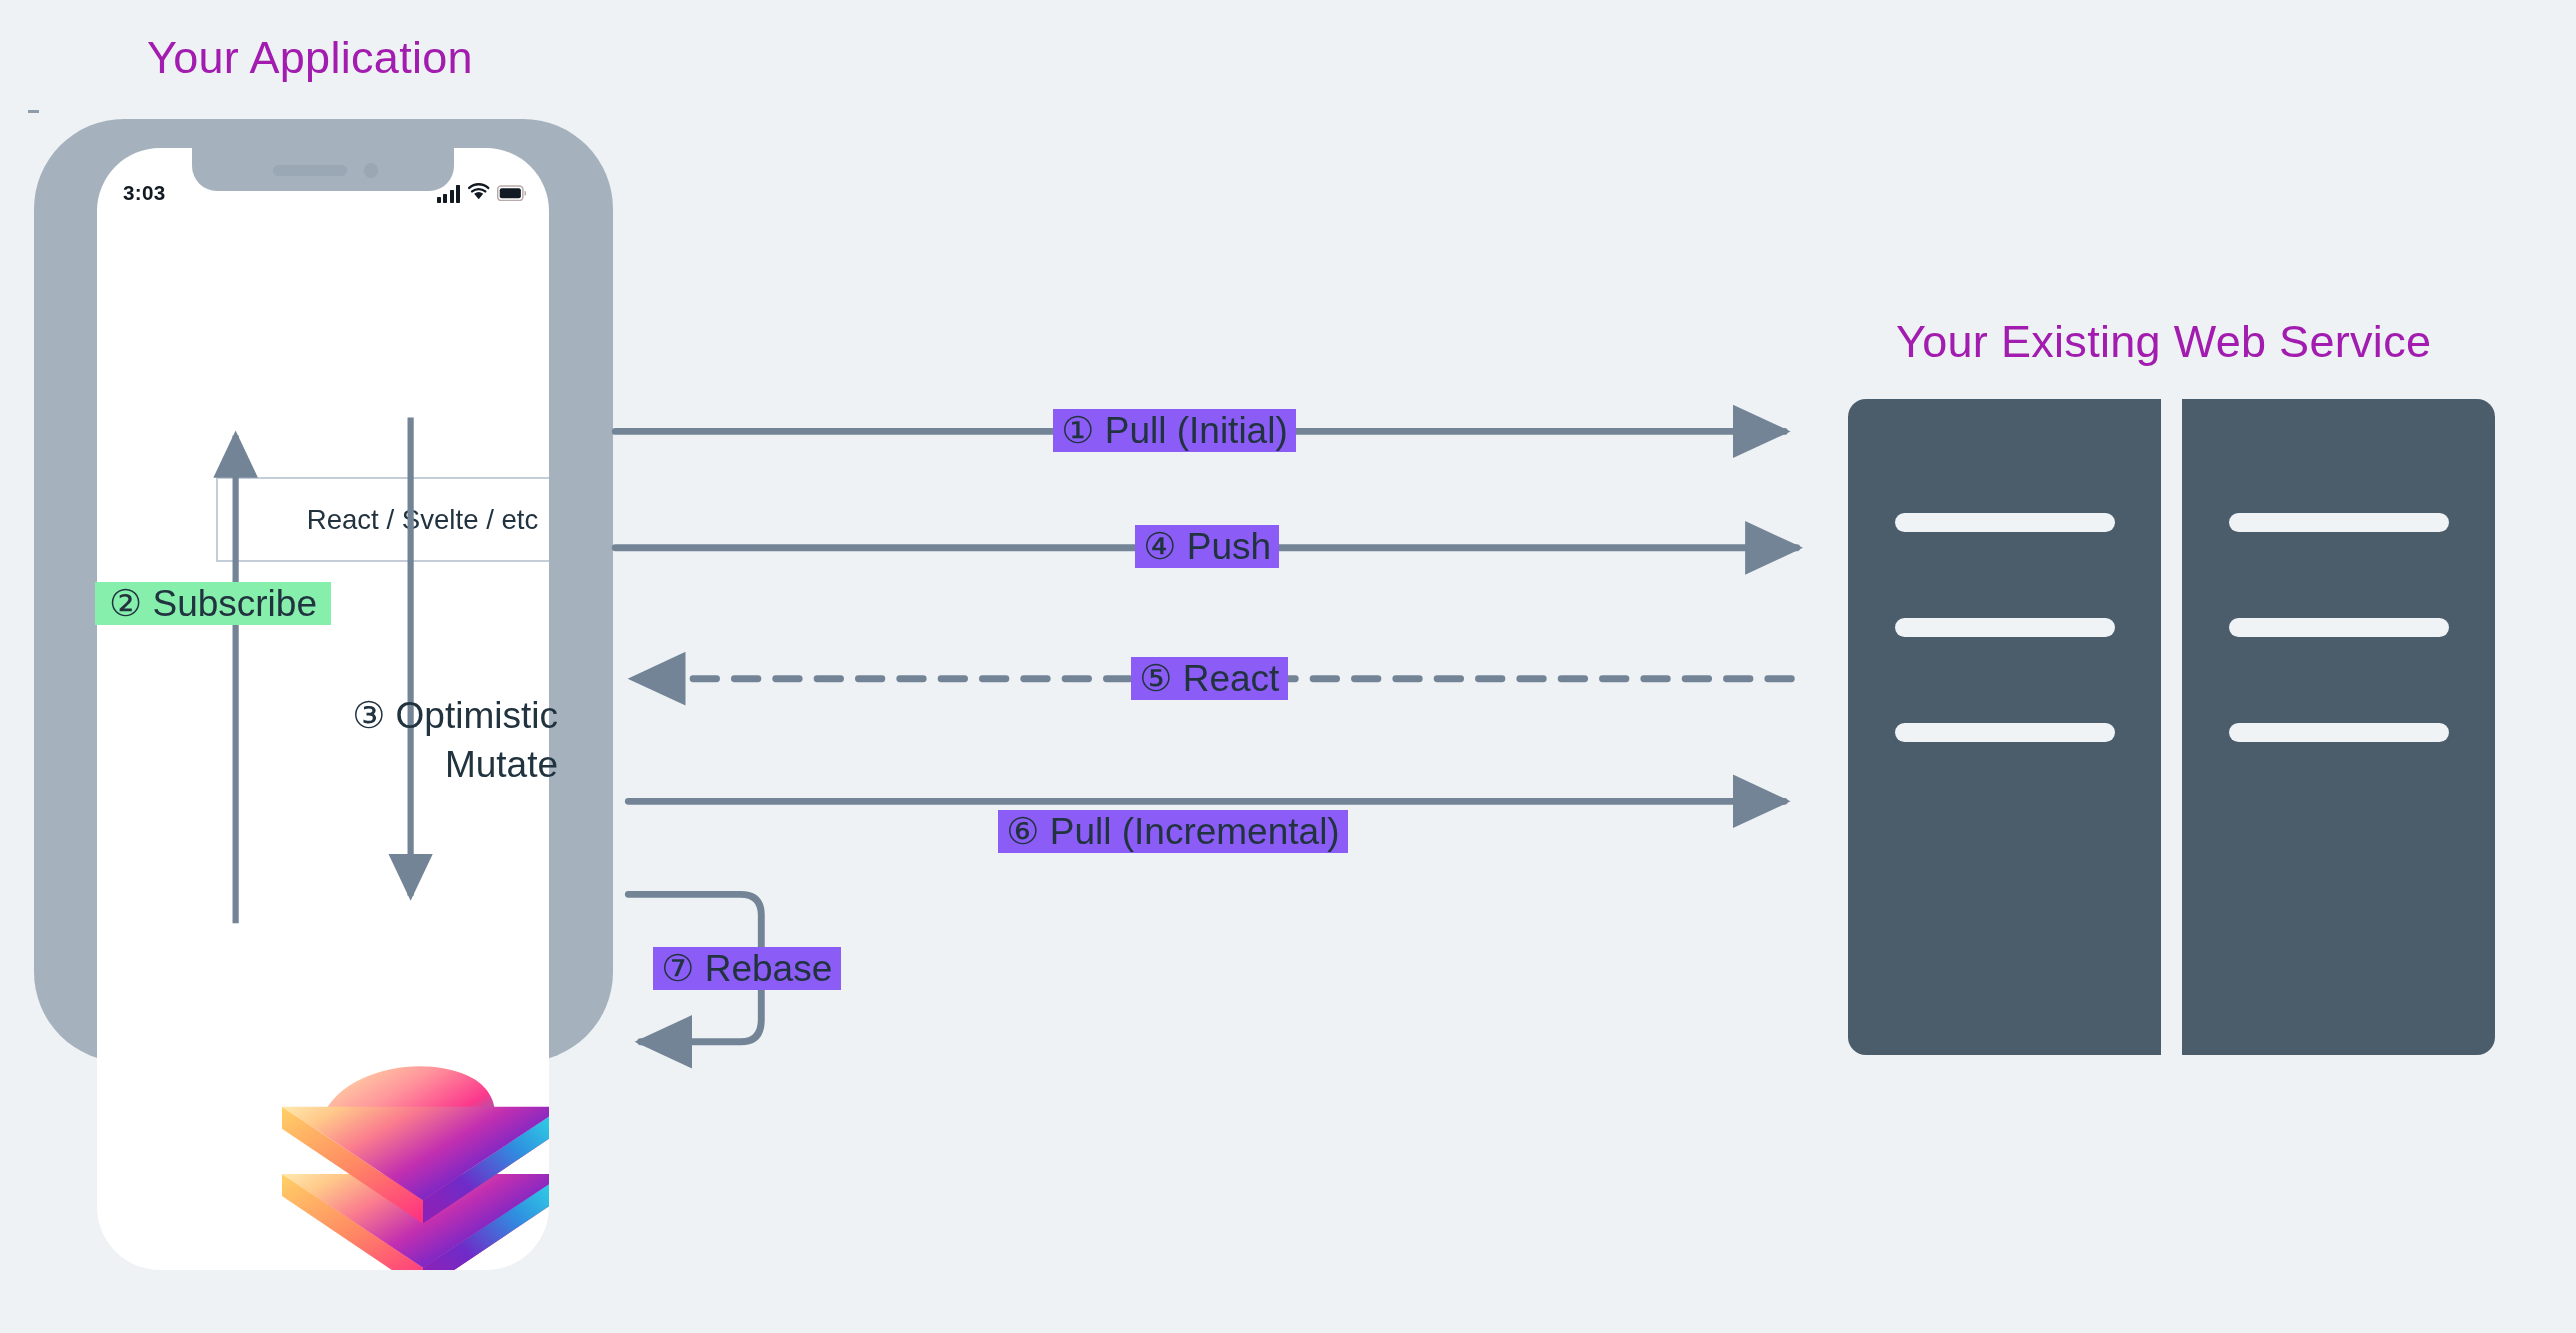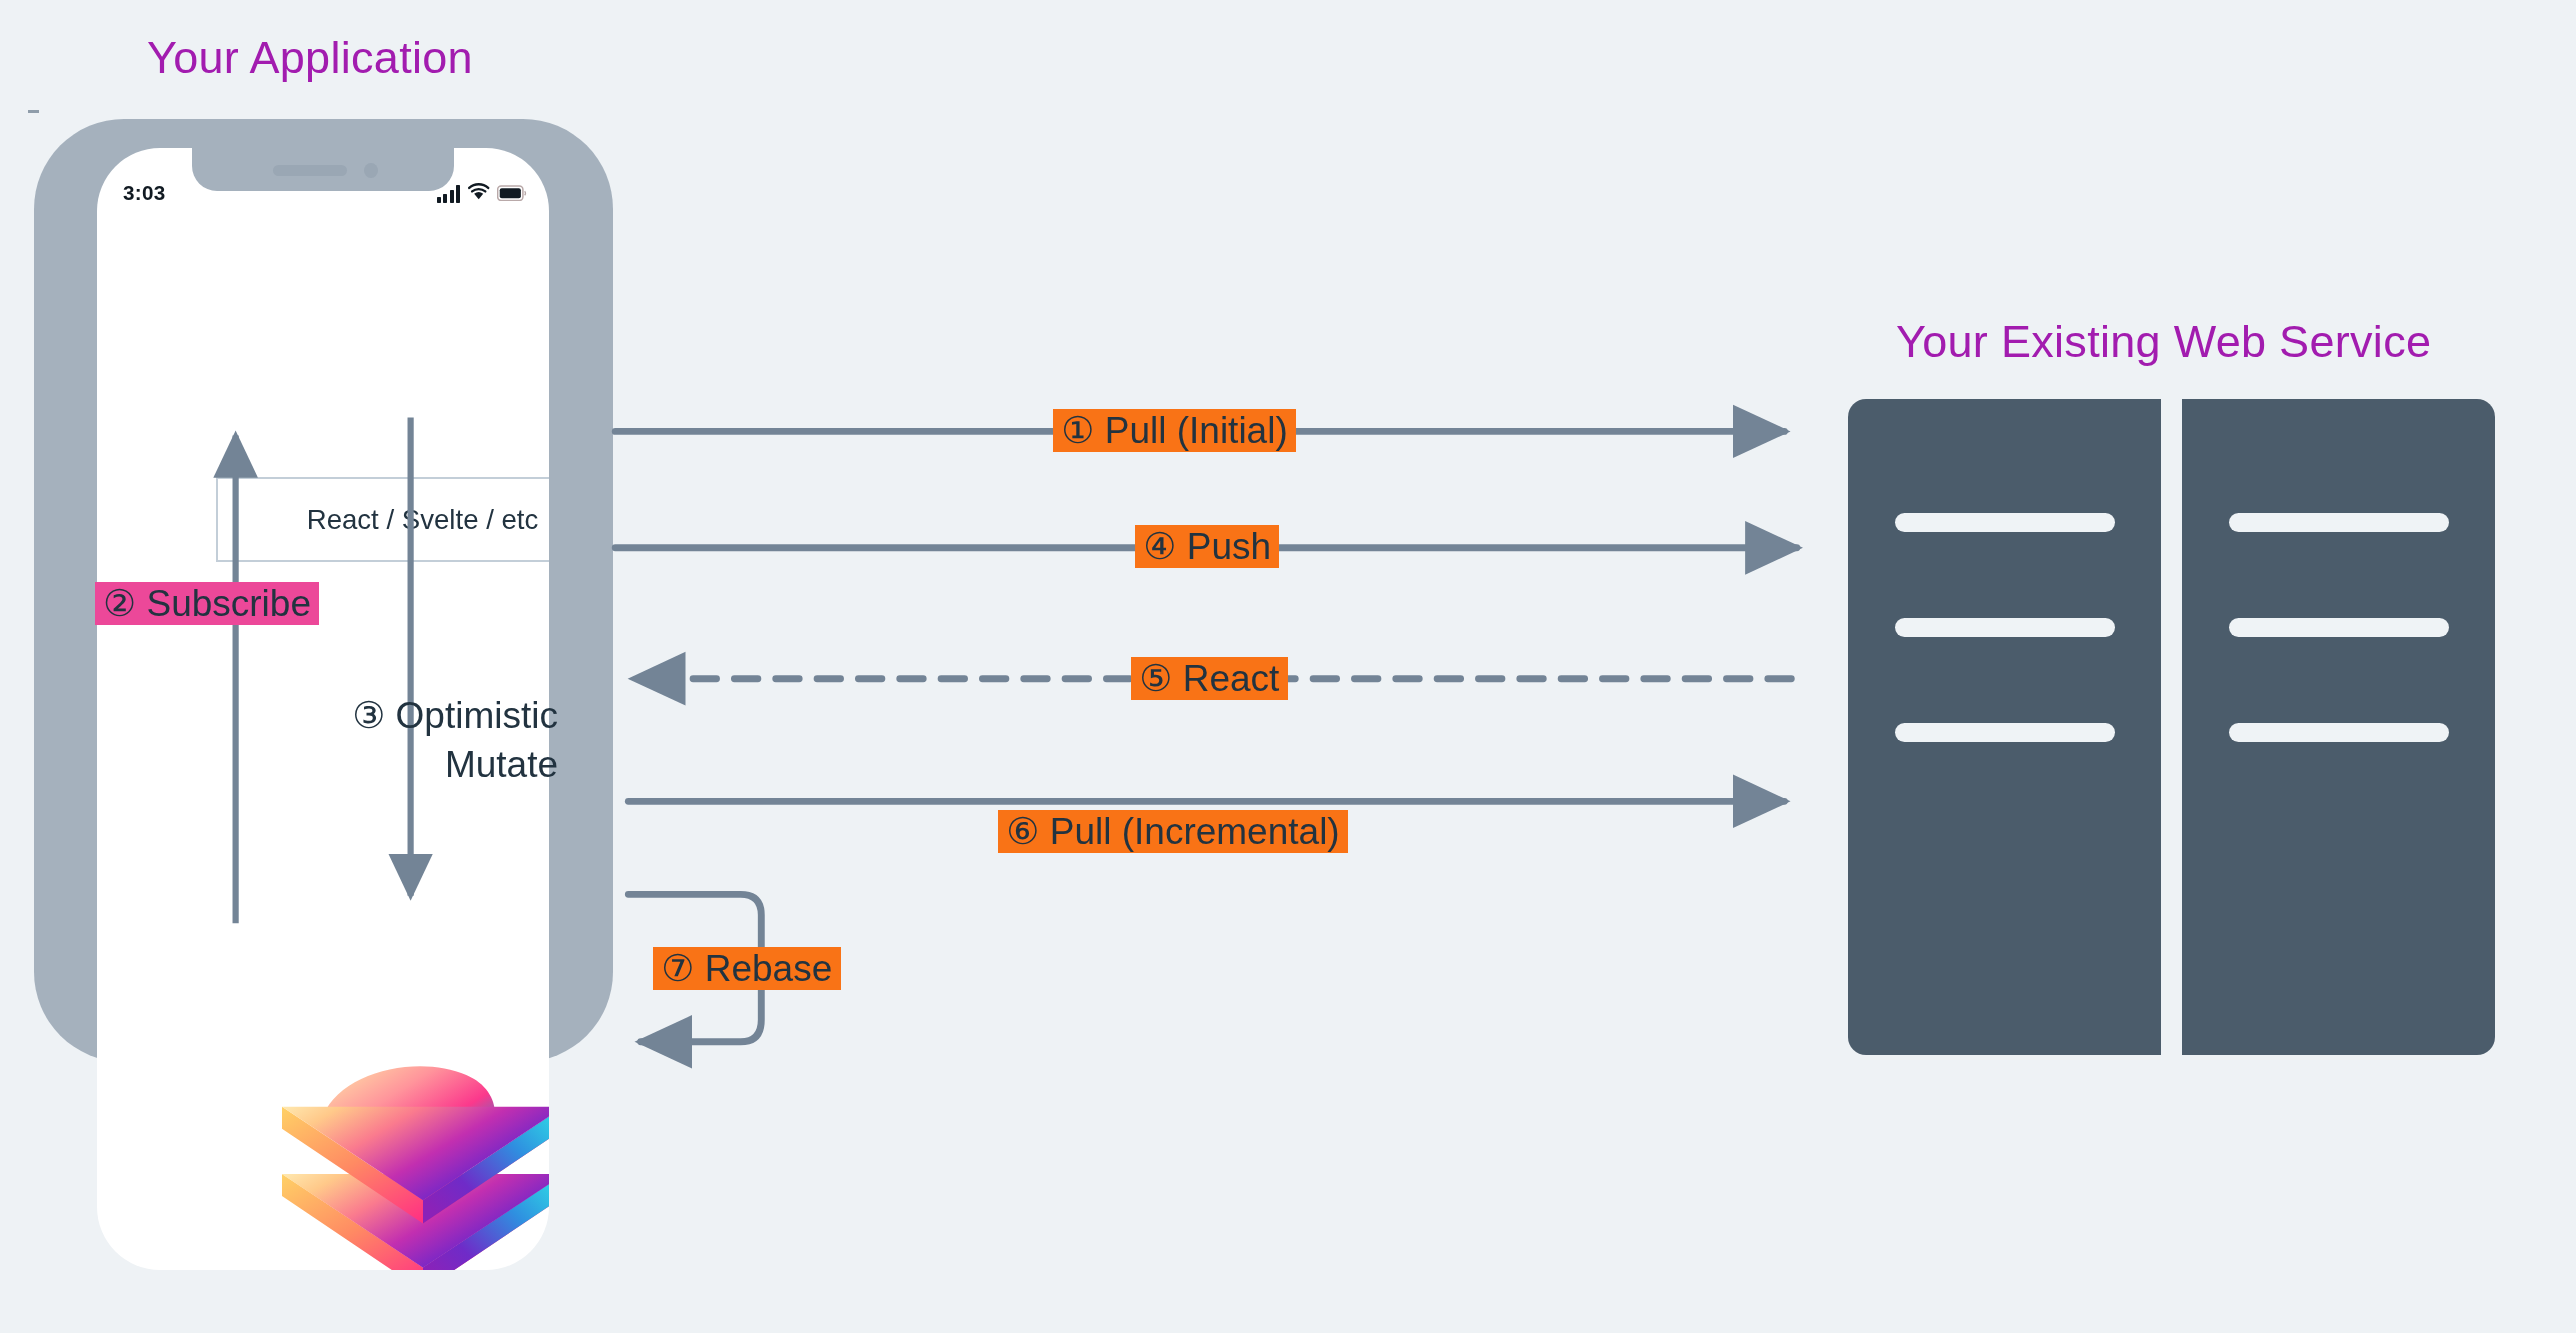--- a/index.html
+++ b/index.html
@@ -131,26 +131,26 @@
 
   
   .step-label {
     position: absolute;
     font-size: 37px;
     color: #223340;
     white-space: nowrap;
     background: transparent;
   }
   .step-label.boxed {
-    background: #f97316;
+    background: #8b5cf6;
     padding: 0 8.3px;
   }
   .step-label.white-bg {
-    background: #ec4899;
-    padding: 0 8px;
+    background: #86efac;
+    padding: 0 14px;
   }
 
   #lbl-subscribe { left: 95px; top: 582px; }
   #lbl-mutate {
     left: 262px; top: 692px;
     text-align: right;
     line-height: 1.32;
     white-space: normal;
     width: 296px;
   }

